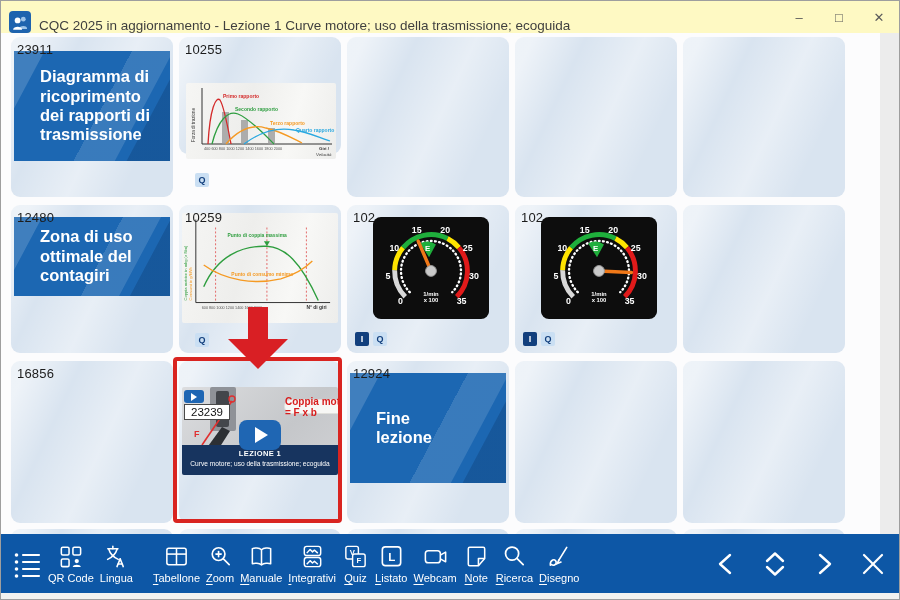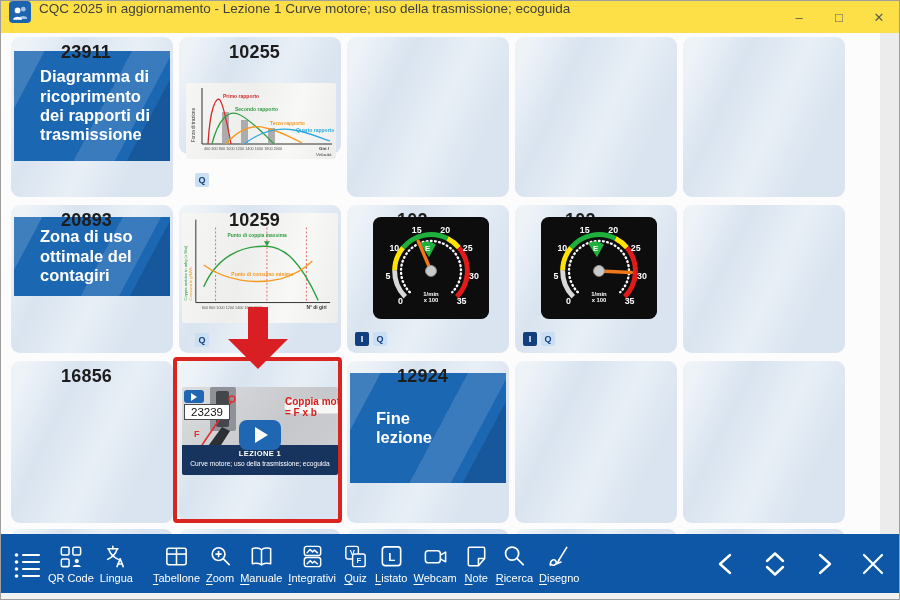--- a/index.html
+++ b/index.html
@@ -1,29 +1,29 @@
 <!DOCTYPE html>
 <html><head>
 <meta charset="utf-8">
 <style>
   html,body{margin:0;padding:0;background:#e8e8e8;font-family:"Liberation Sans",sans-serif;}
   #app{position:relative;width:900px;height:600px;background:#fcfcfd;border:1px solid #9e9e9e;box-sizing:border-box;overflow:hidden;}
   
-  .titlebar{position:absolute;left:0;top:0;right:0;height:32px;background:#fde047;display:flex;align-items:flex-start;}
+  .titlebar{position:absolute;left:0;top:0;right:0;height:32px;background:#fef9c3;display:flex;align-items:flex-end;}
   .appicon{margin-left:8px;width:22px;height:22px;flex:0 0 auto;}
   .wtitle{margin-left:8px;font-size:13.5px;color:#3f3f3f;white-space:nowrap;}
   .wbtns{margin-left:auto;display:flex;}
   .wbtn{width:40px;height:32px;display:flex;align-items:center;justify-content:center;font-size:13px;color:#5a5a5a;}
   
   .content{position:absolute;left:0;top:32px;width:900px;height:501px;background:#fcfcfd;overflow:hidden;}
   .scrollstrip{position:absolute;left:879px;top:0;width:20px;height:501px;background:#ececec;}
   .card{position:absolute;width:162px;background:
     linear-gradient(115deg, rgba(255,255,255,.55) 8%, rgba(255,255,255,0) 30%, rgba(255,255,255,.4) 55%, rgba(255,255,255,0) 78%),#d9e4f0;
     border-radius:9px;}
-  .num{position:absolute;left:6px;top:5px;font-size:18px;font-weight:700;color:#1c1c1c;z-index:3;letter-spacing:.2px;margin-left:44px;}
+  .num{position:absolute;left:6px;top:5px;font-size:13px;font-weight:400;color:#1c1c1c;z-index:3;letter-spacing:.2px;}
   .num.under{z-index:1;}
   .tile{position:absolute;left:3px;right:3px;border-radius:0;display:flex;align-items:center;
     background:
      linear-gradient(118deg, rgba(255,255,255,.16) 14%, rgba(255,255,255,0) 14.5%),
      linear-gradient(298deg, rgba(9,48,96,.28) 20%, rgba(9,48,96,0) 20.5%),
      linear-gradient(118deg, rgba(255,255,255,0) 55%, rgba(255,255,255,.13) 55%, rgba(255,255,255,.13) 74%, rgba(255,255,255,0) 74.5%),
      #1c67b2;z-index:1;}
   .tiletext{padding:6px 8px 6px 26px;color:#fff;font-weight:bold;font-size:16.5px;line-height:1.18;}
   .tiletext.narrow{max-width:80px;}
   .badge{position:absolute;width:14px;height:14px;border-radius:2px;display:flex;align-items:center;justify-content:center;
@@ -121,21 +121,21 @@
     </div>
 
     <div class="card" style="left:346px;top:4px;height:160px"></div>
     <div class="card" style="left:514px;top:4px;height:160px"></div>
     <div class="card" style="left:682px;top:4px;height:160px"></div>
 
     <div class="card" style="left:10px;top:172px;height:148px">
       <div class="tile" style="top:12px;height:79px">
         <div class="tiletext">Zona di uso ottimale del contagiri</div>
       </div>
-      <div class="num">20893</div>
+      <div class="num">12480</div>
     </div>
 
     <div class="card" style="left:178px;top:172px;height:148px">
       <div class="num">10259</div>
       <div class="imgA" style="left:3px;top:8px;width:156px;height:110px">
         <svg viewBox="0 0 158 110" width="156" height="110">
           <line x1="14" y1="6" x2="14" y2="90" stroke="#333" stroke-width="1"></line>
           <line x1="14" y1="90" x2="150" y2="90" stroke="#333" stroke-width="1"></line>
           <line x1="34" y1="14" x2="34" y2="90" stroke="#e25a5a" stroke-width="0.9" stroke-dasharray="2 2"></line>
           <line x1="86" y1="14" x2="86" y2="90" stroke="#e25a5a" stroke-width="0.9" stroke-dasharray="2 2"></line>

